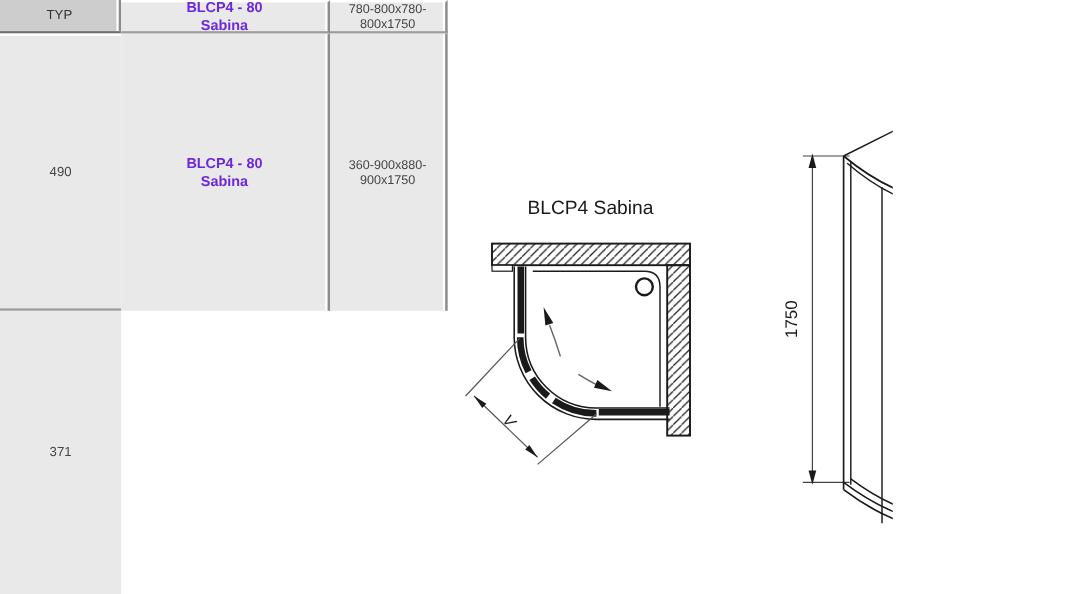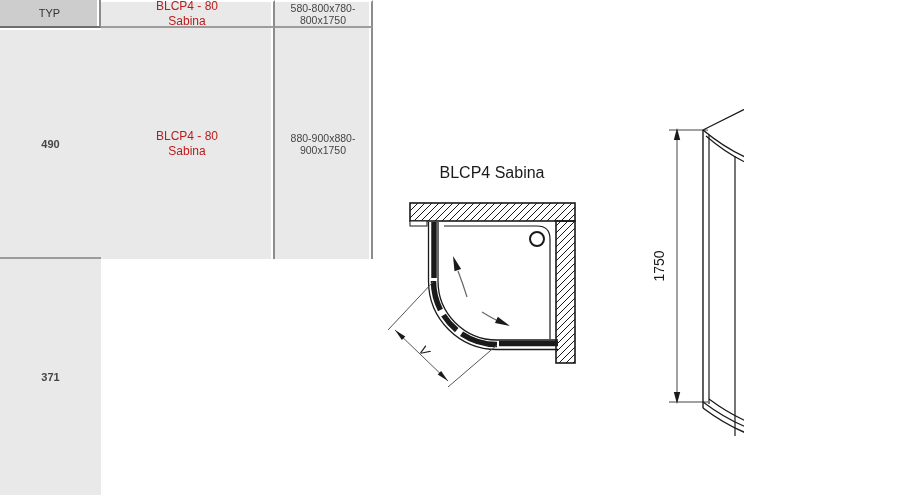--- a/index.html
+++ b/index.html
@@ -10,23 +10,23 @@
   
   .spec-table{
     position:absolute;left:0;top:0;width:373px;height:495px;
     display:grid;grid-template-columns:101px 174px 98px;grid-template-rows:28px 231px 236px;
   }
   .cell{box-sizing:border-box;display:flex;flex-direction:column;align-items:center;justify-content:center;text-align:center;}
   .hcell{background:#cdcdcd;border-bottom:2px solid #6e6e6e;font-size:11px;color:#333333;}
   .bcell{background:#e9e9e9;}
   .vline{border-right:2px solid #8c8c8c;box-shadow:inset -2px 0 0 #ffffff;}
   .r1{border-top:2px solid #ffffff;border-bottom:2px solid #9c9c9c;}
-  .type-label{font-weight:normal;font-size:12px;line-height:15px;color:#b91c1c;}
+  .type-label{font-weight:bold;font-size:12px;line-height:15px;color:#6d28d9;}
   .dims{font-size:10.5px;color:#454545;letter-spacing:0px;}
-  .entry{font-size:11px;color:#454545;font-weight:bold;}
+  .entry{font-size:11px;color:#454545;}
   
   .topview-svg{position:absolute;left:386px;top:158px;width:212px;height:262px;}
   .frontview-svg{position:absolute;left:650px;top:55px;width:250px;height:440px;}
   svg text{font-family:"Liberation Sans","DejaVu Sans",sans-serif;}
   .dwg{stroke:#1a1a1a;fill:none;}
 </style>
 </head>
 <body>
 
 <div class="canvas">
@@ -35,32 +35,32 @@
 
     <div class="cell hcell vline">
       <span>TYP</span>
     </div>
 
     <div class="cell bcell vline r1">
       <span class="type-label">BLCP4 - 80</span>
       <span class="type-label">Sabina</span>
     </div>
     <div class="cell bcell vline r1">
-      <span class="dims">580-800x780-800x1750</span>
+      <span class="dims">780-800x780-800x1750</span>
     </div>
     <div class="cell bcell r1">
       <span class="entry">490</span>
     </div>
 
     <div class="cell bcell vline">
       <span class="type-label">BLCP4 - 80</span>
       <span class="type-label">Sabina</span>
     </div>
     <div class="cell bcell vline">
-      <span class="dims">880-900x880-900x1750</span>
+      <span class="dims">360-900x880-900x1750</span>
     </div>
     <div class="cell bcell">
       <span class="entry">371</span>
     </div>
   </div>
 
   <svg class="topview-svg" viewBox="0 0 212 262">
     <defs>
       <pattern id="hatch1" patternUnits="userSpaceOnUse" width="7" height="7">
         <path d="M0 7 L7 0" stroke="#1a1a1a" stroke-width="1"></path>

